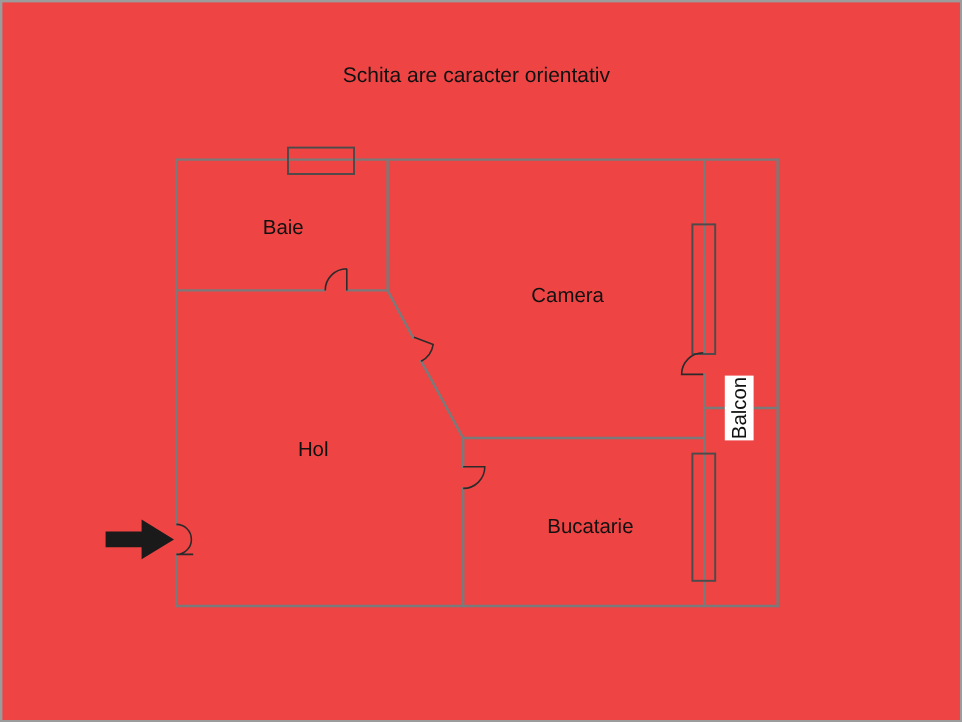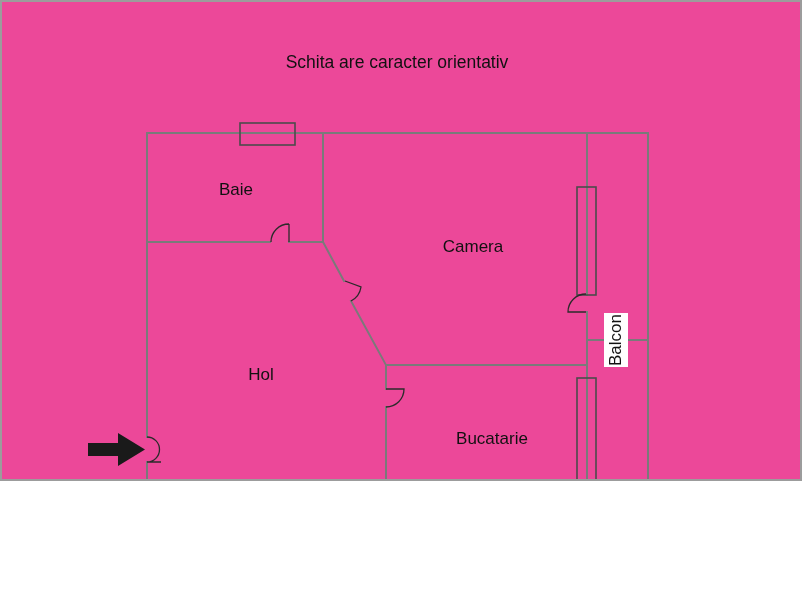--- a/index.html
+++ b/index.html
@@ -4,22 +4,22 @@
 <style>
   html, body {
     margin: 0;
     padding: 0;
     background: #ffffff;
     font-family: "Liberation Sans", sans-serif;
   }
   .page {
     position: relative;
     width: 802px;
-    height: 481px;
-    background: #ec4899;
+    height: 602px;
+    background: #ef4444;
     box-sizing: border-box;
     border: 2px solid #9c9c9c;
     overflow: hidden;
   }
   svg.plan {
     position: absolute;
     left: 0;
     top: 0;
     width: 800px;
     height: 598px;

